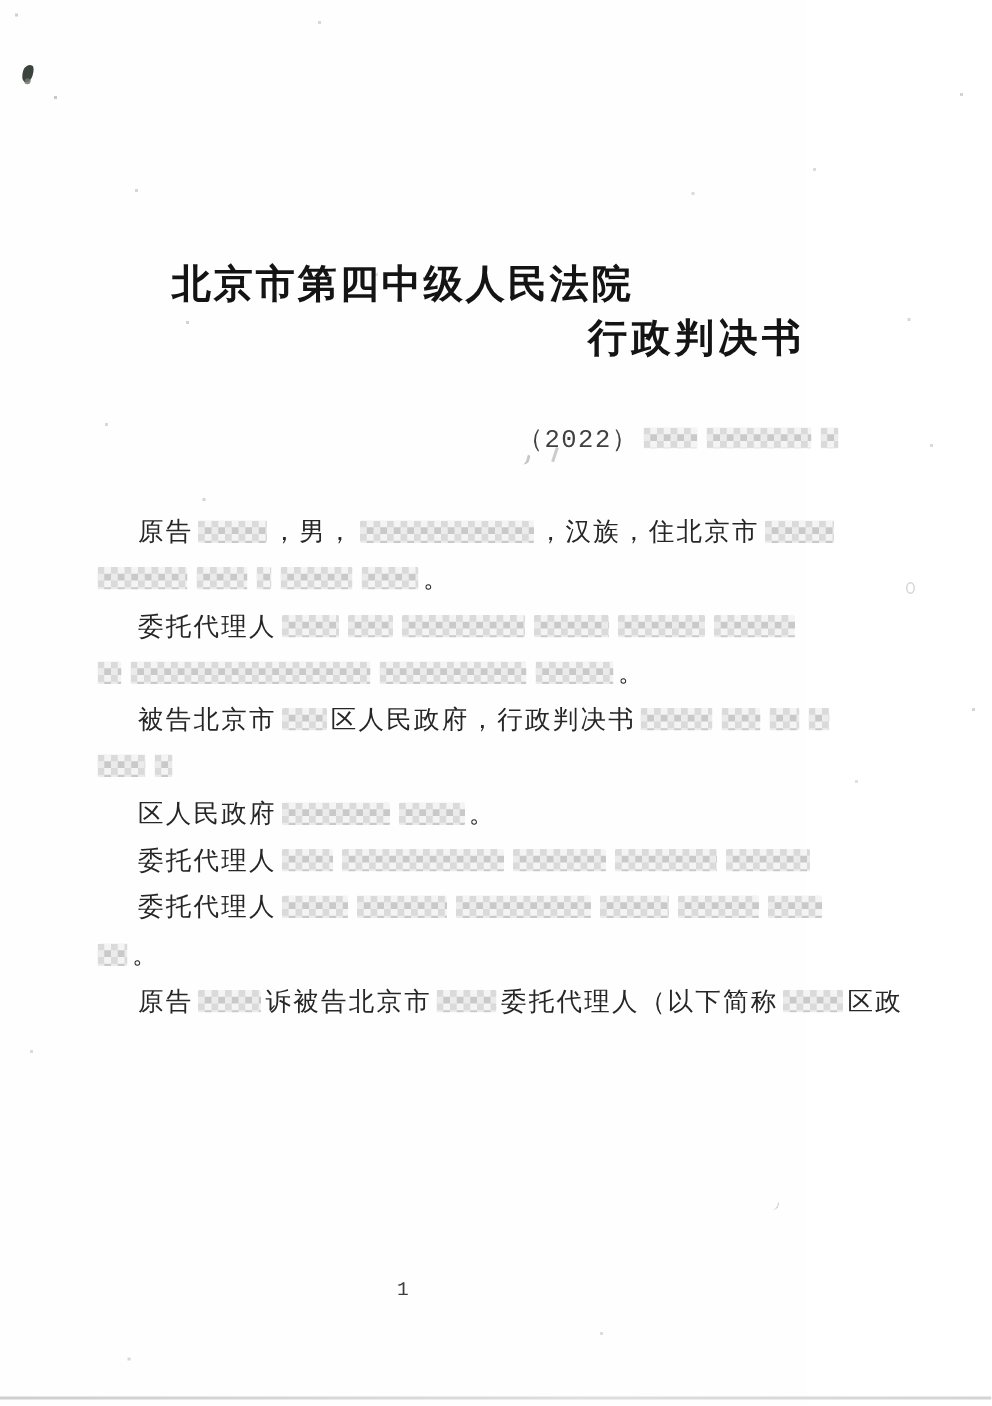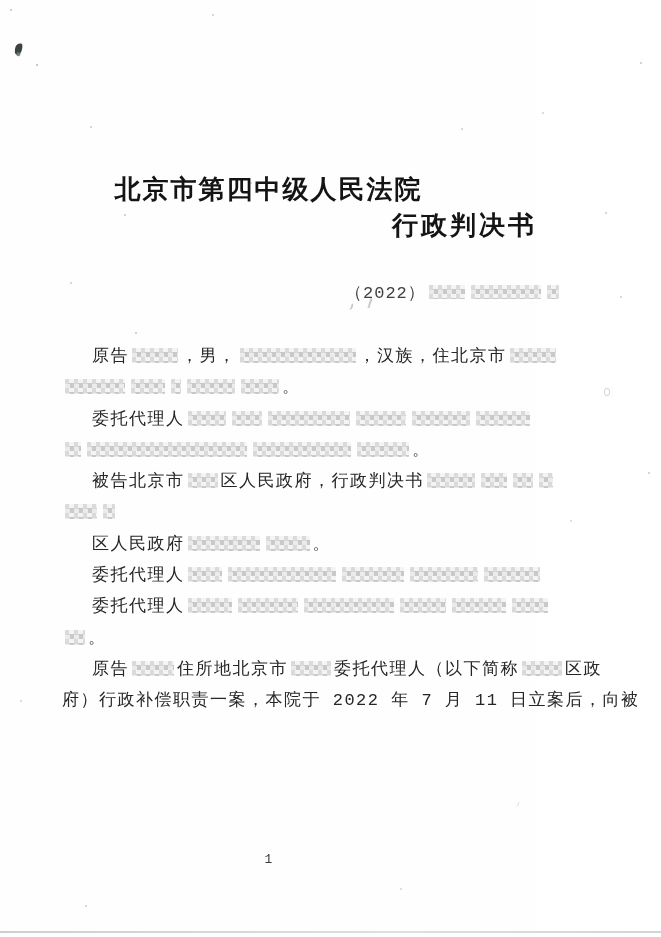--- a/index.html
+++ b/index.html
@@ -105,19 +105,18 @@
       <div class="line indent"><span>原告</span><span class="rd" style="width: 46px;"></span><span>，男，</span><span class="rd" style="width: 116px;"></span><span>，汉族，住北京市</span><span class="rd" style="width: 46px;"></span></div>
       <div class="line"><span class="rd" style="width: 60px;"></span><span class="rd" style="width: 34px;"></span><span class="rd" style="width: 10px;"></span><span class="rd" style="width: 48px;"></span><span class="rd" style="width: 38px;"></span><span>。</span></div>
       <div class="line indent"><span>委托代理人</span><span class="rd" style="width: 38px;"></span><span class="rd" style="width: 30px;"></span><span class="rd" style="width: 82px;"></span><span class="rd" style="width: 50px;"></span><span class="rd" style="width: 58px;"></span><span class="rd" style="width: 54px;"></span></div>
       <div class="line"><span class="rd" style="width: 16px;"></span><span class="rd" style="width: 160px;"></span><span class="rd" style="width: 98px;"></span><span class="rd" style="width: 52px;"></span><span>。</span></div>
       <div class="line indent"><span>被告北京市</span><span class="rd" style="width: 30px;"></span><span>区人民政府，行政判决书</span><span class="rd" style="width: 48px;"></span><span class="rd" style="width: 26px;"></span><span class="rd" style="width: 20px;"></span><span class="rd" style="width: 14px;"></span></div>
       <div class="line"><span class="rd" style="width: 32px;"></span><span class="rd" style="width: 12px;"></span></div>
       <div class="line indent"><span>区人民政府</span><span class="rd" style="width: 72px;"></span><span class="rd" style="width: 44px;"></span><span>。</span></div>
       <div class="line indent"><span>委托代理人</span><span class="rd" style="width: 34px;"></span><span class="rd" style="width: 108px;"></span><span class="rd" style="width: 62px;"></span><span class="rd" style="width: 68px;"></span><span class="rd" style="width: 56px;"></span></div>
       <div class="line indent"><span>委托代理人</span><span class="rd" style="width: 44px;"></span><span class="rd" style="width: 60px;"></span><span class="rd" style="width: 90px;"></span><span class="rd" style="width: 46px;"></span><span class="rd" style="width: 54px;"></span><span class="rd" style="width: 36px;"></span></div>
       <div class="line"><span class="rd" style="width: 20px;"></span><span>。</span></div>
-      <div class="line indent"><span>原告</span><span class="rd" style="width: 42px;"></span><span>住所地北京市</span><span class="rd" style="width: 40px;"></span><span>委托代理人（以下简称</span><span class="rd" style="width: 40px;"></span><span>区政</span></div>
-      <div class="line"><span>府）行政补偿职责一案，本院于 2022 年 7 月 11 日立案后，向被</span></div>
+      <div class="line indent"><span>原告</span><span class="rd" style="width: 42px;"></span><span>诉被告北京市</span><span class="rd" style="width: 40px;"></span><span>委托代理人（以下简称</span><span class="rd" style="width: 40px;"></span><span>区政</span></div>
     </div>
 
   <div class="pageno">1</div>
 
 </div>
 
 </body></html>

